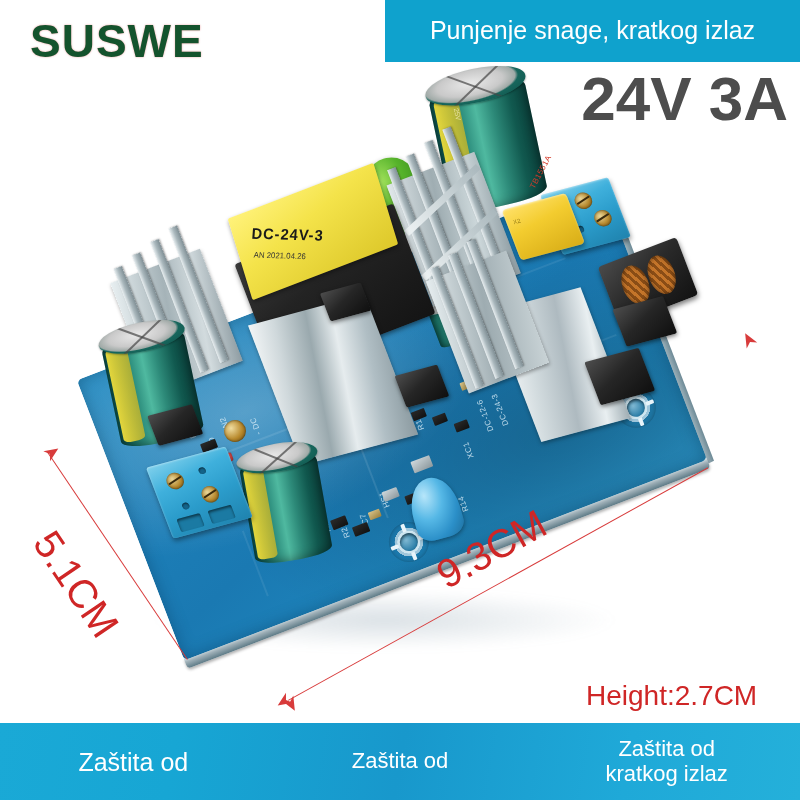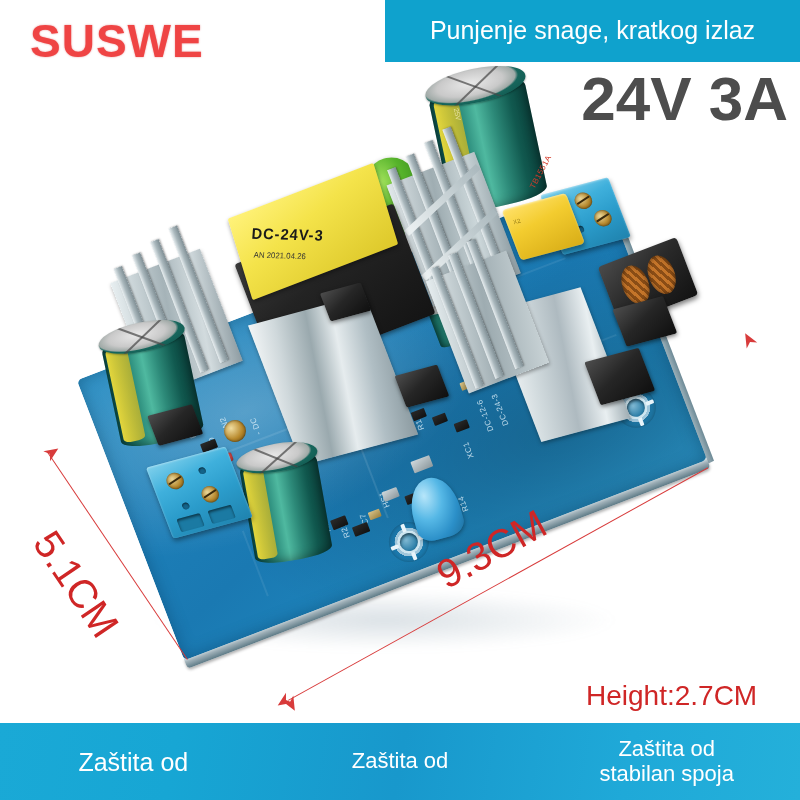--- a/index.html
+++ b/index.html
@@ -7,21 +7,21 @@
     width:800px;height:800px;overflow:hidden;
     background:#ffffff;
     font-family:"Liberation Sans", sans-serif;
     position:relative;
   }
   #stage{position:absolute;inset:0;width:800px;height:800px;overflow:hidden;background:#fff;}
 
   
   .brand{
     position:absolute;left:30px;top:18px;
-    font-size:46px;font-weight:bold;color:#ef4444;
+    font-size:46px;font-weight:bold;color:#14532d;
     letter-spacing:1px;line-height:1;
     text-shadow:0 0 2px rgba(204,20,23,.45);
   }
 
   
   .banner{
     position:absolute;left:385px;top:-8px;width:415px;height:70px;
     background:#0fa2cd;
     display:flex;align-items:center;justify-content:center;
   }
@@ -514,17 +514,17 @@
 
   <div class="featurebar">
     <div class="feature f1">
       <div>Zaštita od</div>
     </div>
     <div class="feature f2">
       <div>Zaštita od</div>
     </div>
     <div class="feature f3">
       <div>Zaštita od</div>
-      <div>stabilan spoja</div>
+      <div>kratkog izlaz</div>
     </div>
   </div>
 
 </div>
 
 </body></html>

